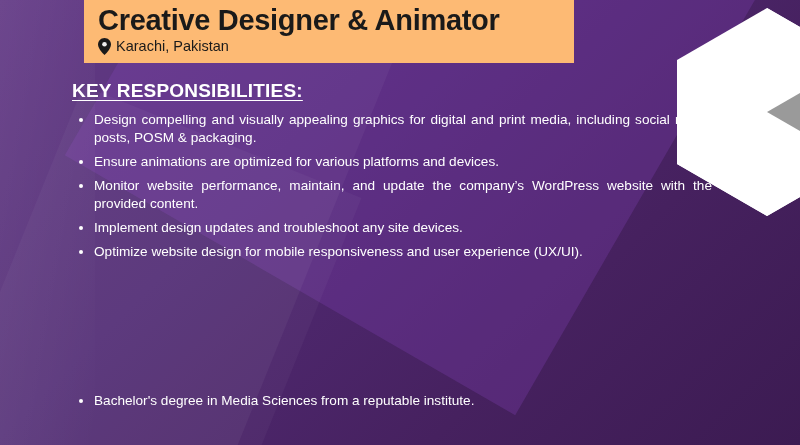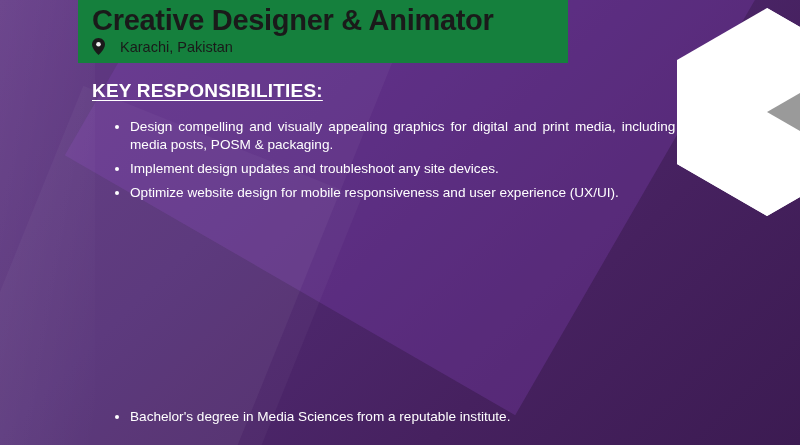--- a/index.html
+++ b/index.html
@@ -72,68 +72,67 @@
   
   .content {
     position: absolute;
     left: 0; top: 0;
     width: 800px;
     height: 445px;
   }
 
   .title-band {
     position: absolute;
-    left: 78px;
+    left: 84px;
     top: 0px;
     width: 490px;
-    background: #15803d;
+    background: #fdba74;
     padding: 4px 14px 8px 14px;
   }
   .job-title {
     font-size: 29px;
     font-weight: bold;
     color: #1a1a1a;
     letter-spacing: -0.3px;
     line-height: 1.15;
     white-space: nowrap;
   }
   .location-row {
     display: flex;
-    align-items: center;
-    gap: 15px;
+    gap: 5px;
     margin-top: 1px;
   }
   .pin-icon {
     display: inline-block;
     width: 13px;
     height: 17px;
     flex: none;
   }
   .location-text {
     font-size: 14.5px;
     color: #1a1a1a;
   }
 
   .section {
     position: absolute;
-    left: 92px;
+    left: 72px;
     width: 640px;
     color: #ffffff;
   }
   .section-heading {
     font-size: 19px;
     font-weight: bold;
     text-decoration: underline;
     text-underline-offset: 3px;
     letter-spacing: 0.2px;
     margin-bottom: 9px;
   }
   ul.bullets {
     list-style: none;
-    margin: 16px;
+    margin: 0;
     padding: 0;
   }
   ul.bullets li {
     position: relative;
     padding-left: 22px;
     margin-bottom: 6px;
     font-size: 13.6px;
     line-height: 1.33;
     text-align: justify;
     text-justify: inter-word;
@@ -186,20 +185,22 @@
         </svg>
       </span>
       <span class="location-text">Karachi, Pakistan</span>
     </div>
   </div>
 
   <div class="section" id="responsibilities-section">
     <div class="section-heading">KEY RESPONSIBILITIES:</div>
     <ul class="bullets">
       <li>Design compelling and visually appealing graphics for digital and print media, including social media posts, POSM &amp; packaging.</li>
+      <li>Ensure animations are optimized for various platforms and devices.</li>
+      <li>Monitor website performance, maintain, and update the company’s WordPress website with the provided content.</li>
       <li>Implement design updates and troubleshoot any site devices.</li>
       <li>Optimize website design for mobile responsiveness and user experience (UX/UI).</li>
     </ul>
   </div>
 
   <div class="section" id="qualifications-section">
     <ul class="bullets">
       <li>Bachelor's degree in Media Sciences from a reputable institute.</li>
     </ul>
   </div>

